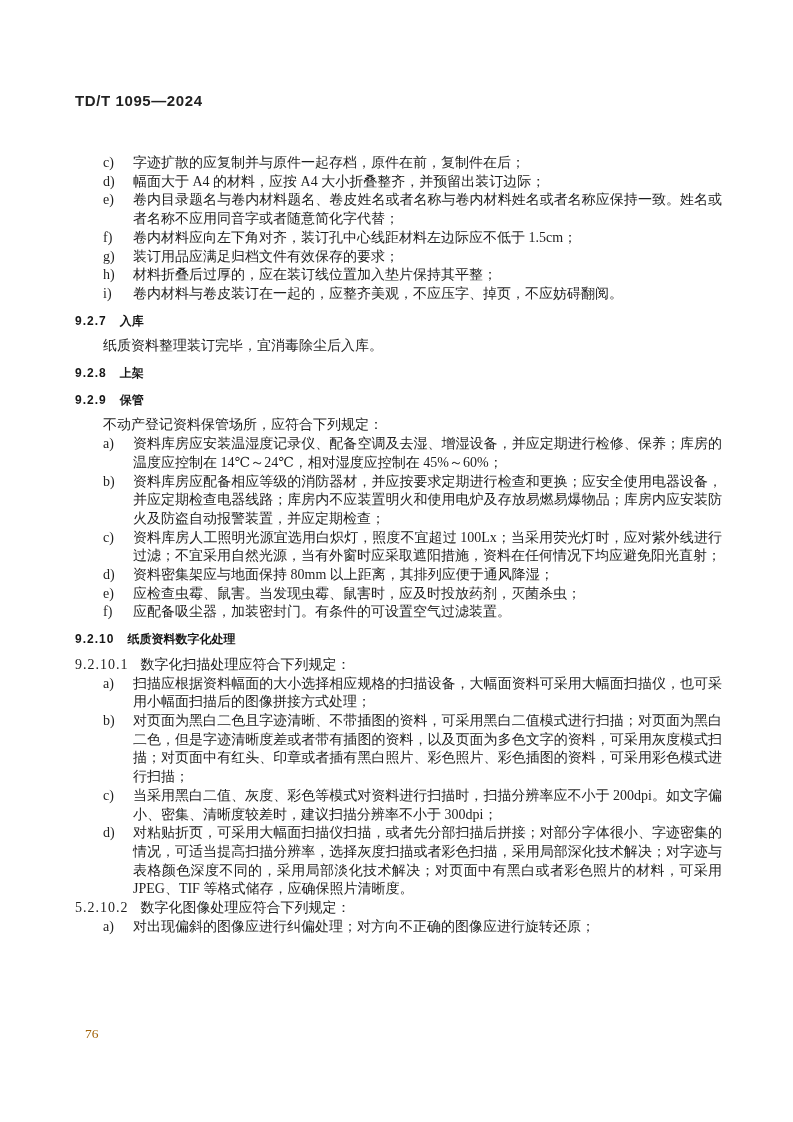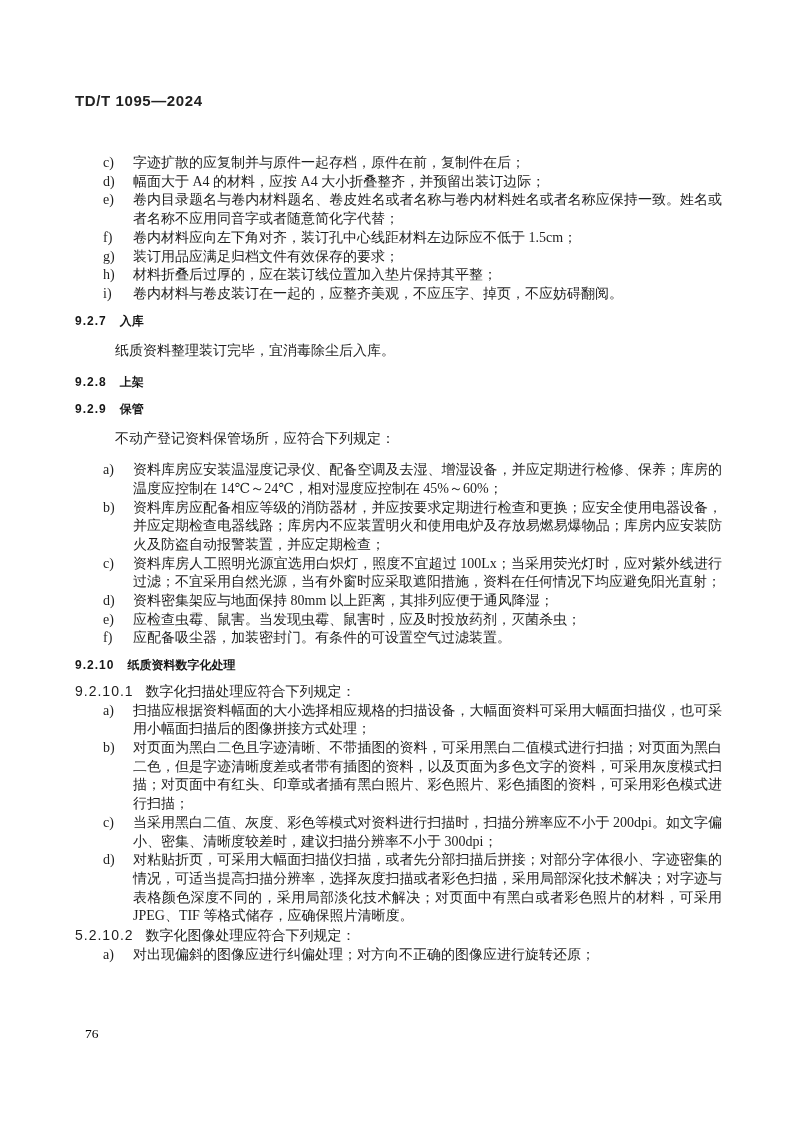--- a/index.html
+++ b/index.html
@@ -49,38 +49,38 @@
     font-family: "Liberation Sans", "DejaVu Sans", sans-serif;
     font-weight: bold;
     font-size: 12px;
     color: #161616;
   }
   .section-heading .num {
     letter-spacing: 1px;
     margin-right: 13px;
   }
   .paragraph {
-    margin: 12px;
+    margin: 0;
     text-indent: 28px;
     font-family: Liberation Mono, monospace;
   }
   .clause-heading {
     margin: 0;
   }
   .clause-heading .num {
-    font-family: Liberation Sans, sans-serif;
+    font-family: Liberation Serif, serif;
     letter-spacing: 1px;
     margin-right: 12px;
   }
   .page-number {
     position: absolute;
     left: 85px;
     top: 1026px;
     font-size: 13.5px;
-    color: #000000;
+    color: #a16207;
     font-family: "Liberation Serif", "DejaVu Serif", serif;
   }
 </style>
 </head>
 <body>
 
 <div class="page">
 
   <div class="doc-header">TD/T 1095—2024</div>
 

